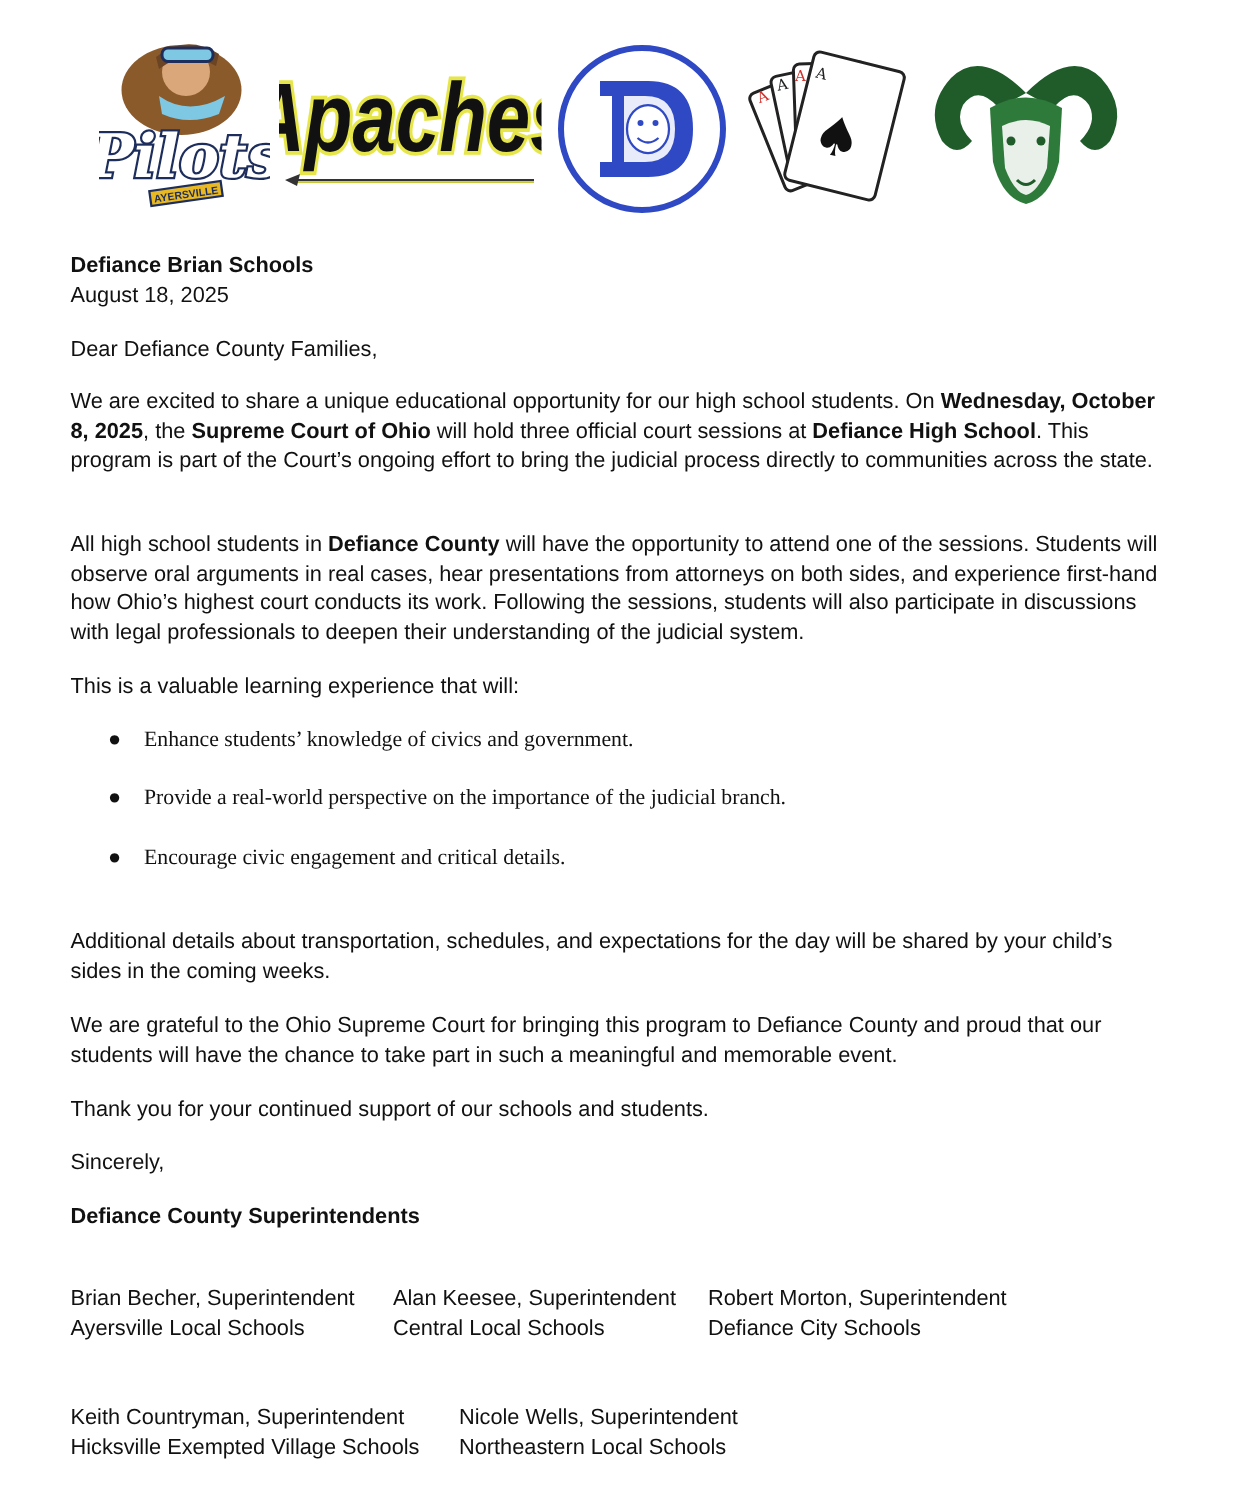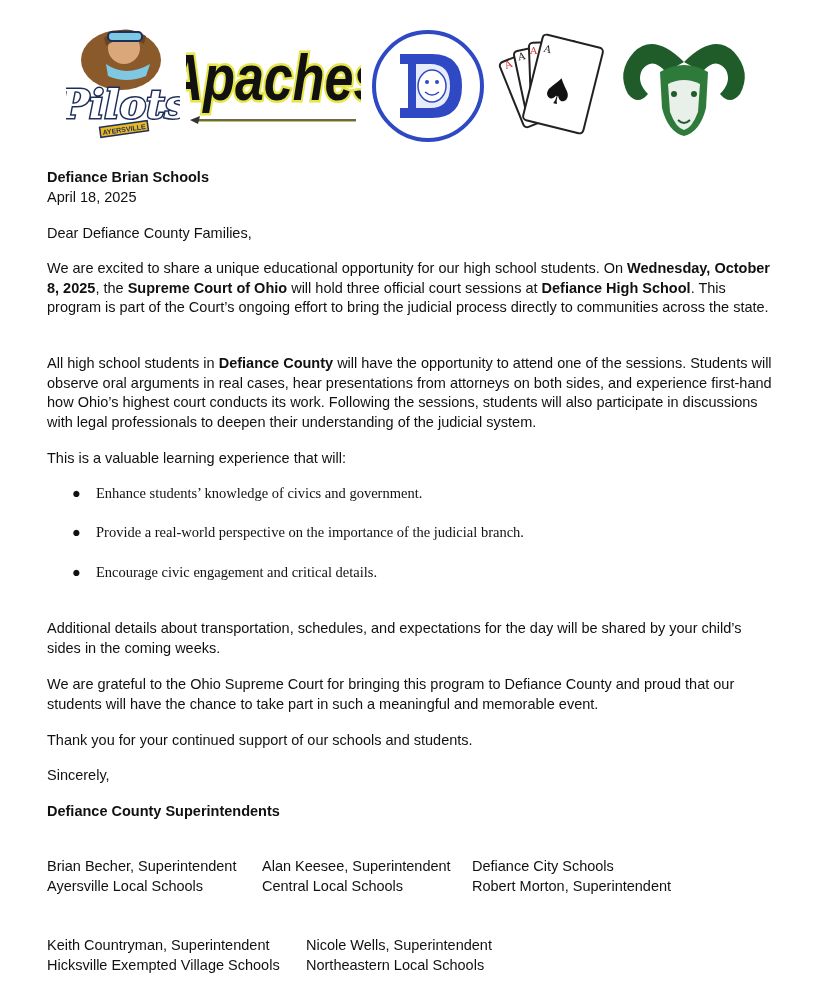--- a/index.html
+++ b/index.html
@@ -71,21 +71,21 @@
     <path d="M54 52 Q70 44 86 52 L84 80 Q78 96 70 98 Q62 96 56 80 Z" fill="#e9f0ea"></path>
     <circle cx="60" cy="62" r="3" fill="#1f5c2a"></circle>
       <circle cx="80" cy="62" r="3" fill="#1f5c2a"></circle>
     <path d="M64 88 Q70 94 76 88" stroke="#1f5c2a" stroke-width="2" fill="none"></path>
     <text x="70" y="60" font-size="1" fill="transparent">Ram</text>
   </svg>
 </div>
 
 <div class="text" style="top:168px">
   <p><b>Defiance Brian Schools</b></p>
-  <p>April 18, 2025</p>
+  <p>August 18, 2025</p>
 </div>
 
 <p class="text" style="top:224px">Dear Defiance County Families,</p>
 
 <p class="text" style="top:259px"><span>We are excited to share a unique educational opportunity for our high school students. On </span><b>Wednesday, October 8, 2025</b><span>, the </span><b>Supreme Court of Ohio</b><span> will hold three official court sessions at </span><b>Defiance High School</b><span>. This program is part of the Court’s ongoing effort to bring the judicial process directly to communities across the state.</span></p>
 
 <p class="text" style="top:354px"><span>All high school students in </span><b>Defiance County</b><span> will have the opportunity to attend one of the sessions. Students will observe oral arguments in real cases, hear presentations from attorneys on both sides, and experience first-hand how Ohio’s highest court conducts its work. Following the sessions, students will also participate in discussions with legal professionals to deepen their understanding of the judicial system.</span></p>
 
 <p class="text" style="top:449px">This is a valuable learning experience that will:</p>
 
@@ -110,22 +110,22 @@
 
 <div class="sig" style="left:47px;top:857px">
   <div>Brian Becher, Superintendent</div>
   <div>Ayersville Local Schools</div>
 </div>
 <div class="sig" style="left:262px;top:857px">
   <div>Alan Keesee, Superintendent</div>
   <div>Central Local Schools</div>
 </div>
 <div class="sig" style="left:472px;top:857px">
+  <div>Robert Morton, Superintendent</div>
   <div>Defiance City Schools</div>
-  <div>Robert Morton, Superintendent</div>
 </div>
 <div class="sig" style="left:47px;top:936px">
   <div>Keith Countryman, Superintendent</div>
   <div>Hicksville Exempted Village Schools</div>
 </div>
 <div class="sig" style="left:306px;top:936px">
   <div>Nicole Wells, Superintendent</div>
   <div>Northeastern Local Schools</div>
 </div>
 

